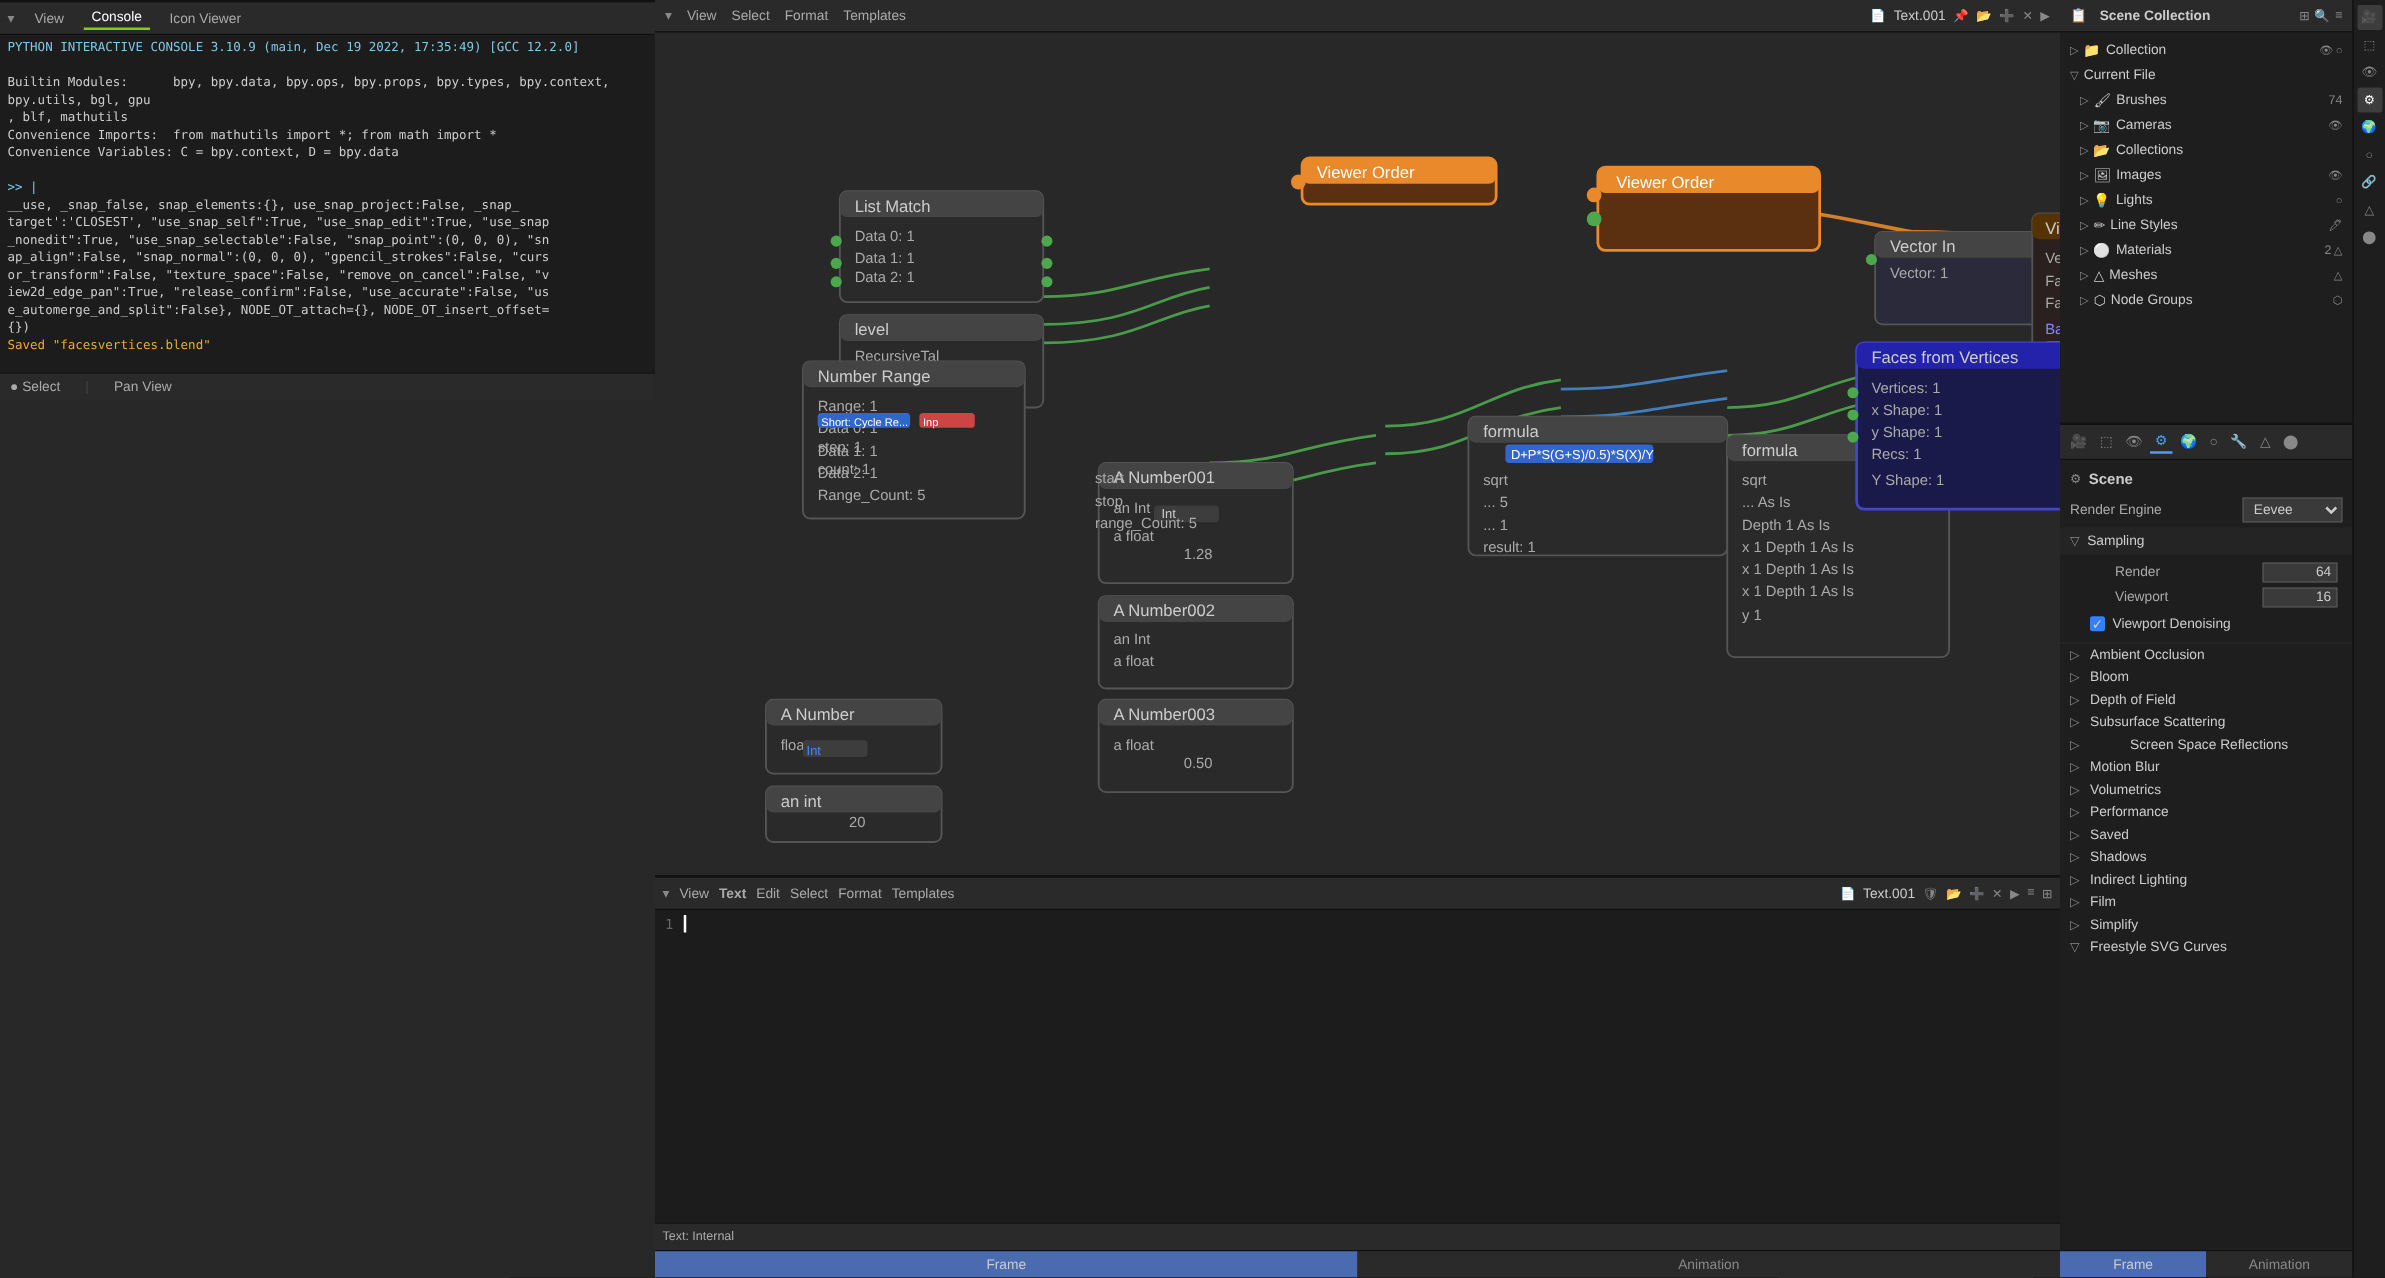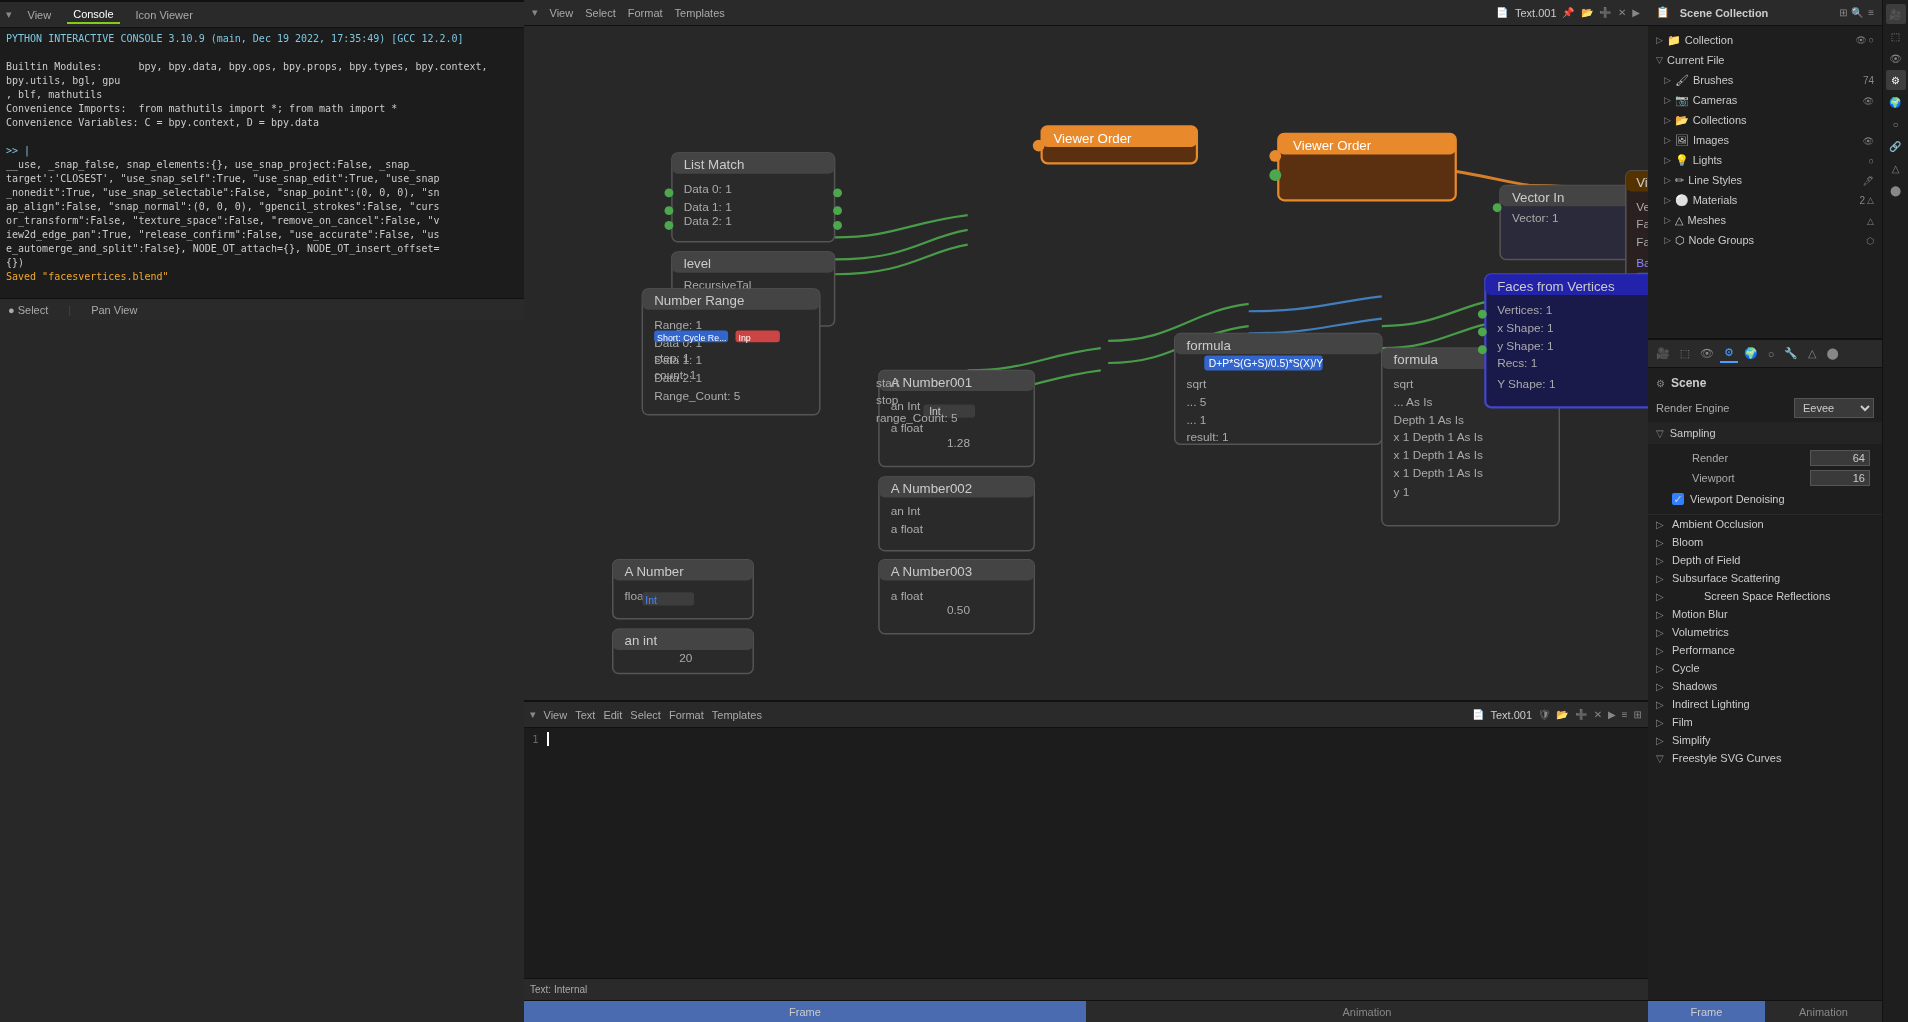--- a/index.html
+++ b/index.html
@@ -424,21 +424,21 @@
           <text x="238" y="243" fill="#aaa" font-size="8" font-family="Arial">stop</text>
           <text x="238" y="231" fill="#aaa" font-size="8" font-family="Arial">start</text>
         </svg>
       </div>
     </div>
 
     <div class="text-editor">
       <div class="text-editor-header">
         <span style="color:#888;font-size:11px;">▾</span>
         <span style="font-size:11px;color:#aaa;cursor:pointer;">View</span>
-        <span style="font-size:11px;color:#aaa;cursor:pointer;">Text</span>
+        <span style="font-size:11px;color:#aaa;cursor:pointer;font-weight:bold;">Text</span>
         <span style="font-size:11px;color:#aaa;cursor:pointer;">Edit</span>
         <span style="font-size:11px;color:#aaa;cursor:pointer;">Select</span>
         <span style="font-size:11px;color:#aaa;cursor:pointer;">Format</span>
         <span style="font-size:11px;color:#aaa;cursor:pointer;">Templates</span>
         <span style="margin-left:auto; display:flex; align-items:center; gap:6px;">
           <span style="font-size:10px;color:#888;">📄</span>
           <span style="font-size:11px;color:#ccc;">Text.001</span>
           <span style="font-size:10px;color:#888;">🛡</span>
           <span style="font-size:10px;color:#888;">📂</span>
           <span style="font-size:10px;color:#888;">➕</span>
@@ -636,21 +636,21 @@
           <div class="section-item">
             <span class="section-chevron">▷</span>
             <span style="font-size:11px;color:#ccc;">Volumetrics</span>
           </div>
           <div class="section-item">
             <span class="section-chevron">▷</span>
             <span style="font-size:11px;color:#ccc;">Performance</span>
           </div>
           <div class="section-item">
             <span class="section-chevron">▷</span>
-            <span style="font-size:11px;color:#ccc;">Cycle</span>
+            <span style="font-size:11px;color:#ccc;">Saved</span>
           </div>
           <div class="section-item">
             <span class="section-chevron">▷</span>
             <span style="font-size:11px;color:#ccc;">Shadows</span>
           </div>
           <div class="section-item">
             <span class="section-chevron">▷</span>
             <span style="font-size:11px;color:#ccc;">Indirect Lighting</span>
           </div>
           <div class="section-item">

